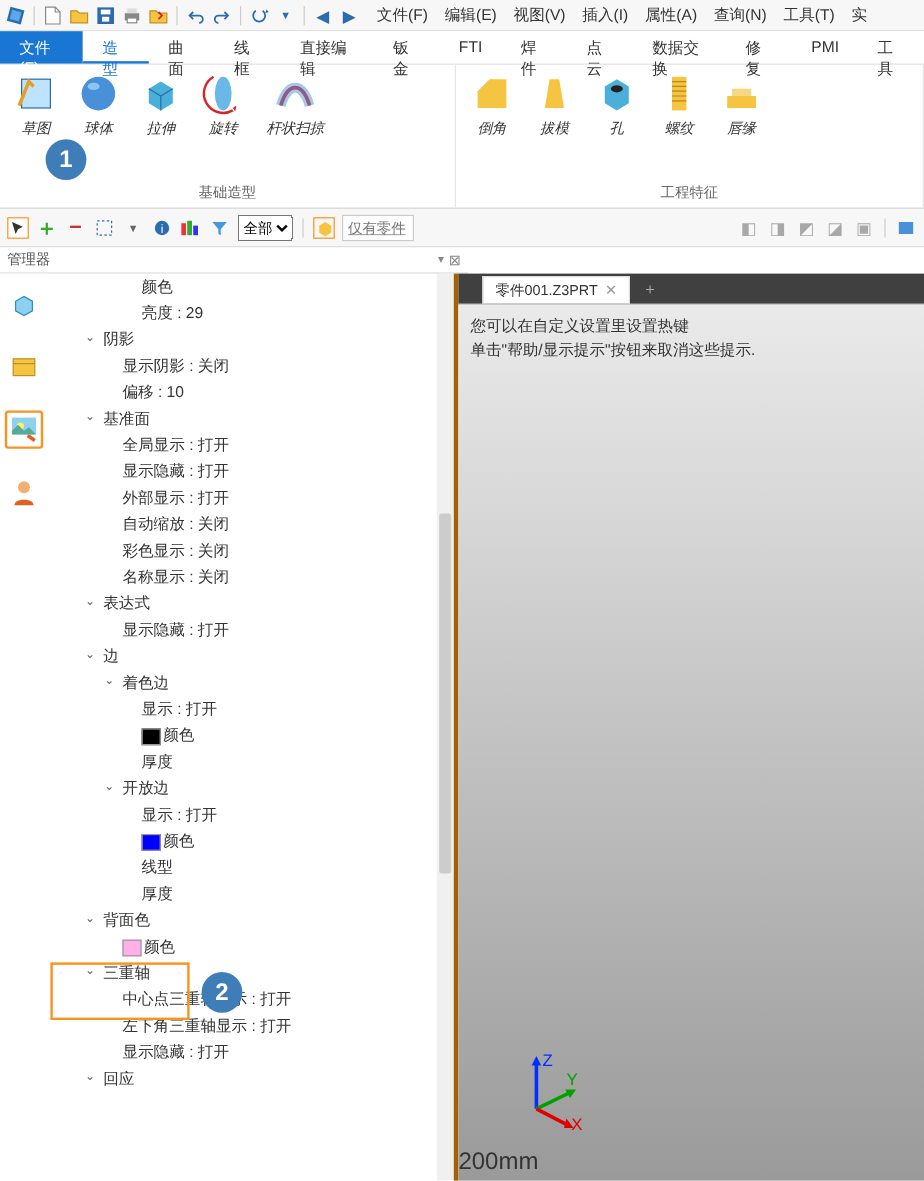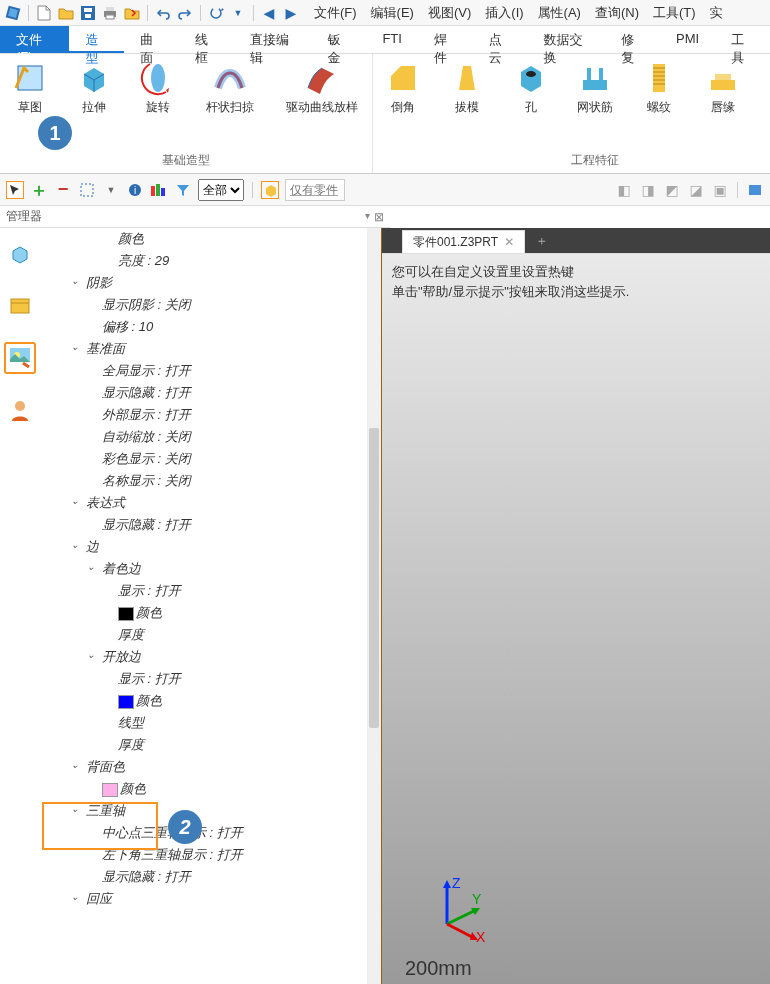--- a/index.html
+++ b/index.html
@@ -14,21 +14,21 @@
 
   
   .ribbon-tabs { height: 28px; display: flex; background: #fff; border-bottom: 1px solid #ddd; }
   .ribbon-tab { padding: 5px 16px; cursor: pointer; font-size: 13px; }
   .ribbon-tab.active-file { background: #1976d2; color: #fff; }
   .ribbon-tab.active-shape { background: #fff; border-bottom: 2px solid #1976d2; color: #1976d2; }
 
   
   .ribbon-body { height: 120px; background: #fff; display: flex; border-bottom: 1px solid #ccc; }
   .ribbon-group { display: flex; flex-direction: column; border-right: 1px solid #e6e6e6; padding: 2px 0; }
-  .ribbon-group-items { display: flex; padding: 4px 8px; gap: 20px; flex: 1; }
+  .ribbon-group-items { display: flex; padding: 4px 8px; gap: 8px; flex: 1; font-style: italic; }
   .ribbon-group-label { text-align: center; font-size: 12px; color: #666; padding: 2px 0; }
   .big-btn { display: flex; flex-direction: column; align-items: center; justify-content: flex-start; width: 44px; cursor: pointer; }
   .big-btn-icon { width: 36px; height: 36px; display: flex; align-items: center; justify-content: center; font-size: 28px; margin-bottom: 4px; }
   .big-btn-label { font-size: 12px; text-align: center; line-height: 1.2; }
 
   
   .sec-toolbar { height: 32px; background: #f7f7f7; border-bottom: 1px solid #ddd; display: flex; align-items: center; padding: 0 6px; gap: 6px; }
   .sec-toolbar select { font-size: 12px; height: 22px; }
   .sec-toolbar input[type=text] { font-size: 12px; height: 22px; width: 60px; color: #aaa; border: 1px solid #ccc; padding: 0 4px; text-decoration: underline; }
 
@@ -38,40 +38,40 @@
 
   
   .main-split { display: flex; height: calc(984px - 26px - 28px - 120px - 32px - 22px); }
 
   
   .left-strip { width: 40px; background: #fff; display: flex; flex-direction: column; gap: 20px; padding-top: 10px; align-items: center; }
   .ls-icon { width: 32px; height: 32px; display: flex; align-items: center; justify-content: center; font-size: 22px; border-radius: 3px; }
   .ls-icon.hilite { border: 2px solid #f7931e; }
 
   
-  .tree-panel { width: 342px; border-right: 1px solid #a16207; overflow-y: auto; overflow-x: hidden; font-size: 13px; position: relative; font-style: italic; }
+  .tree-panel { width: 342px; border-right: 4px solid #a16207; overflow-y: auto; overflow-x: hidden; font-size: 13px; position: relative; }
   .tree-row { padding: 2px 0 2px 46px; white-space: nowrap; position: relative; }
   .tree-row.indent1 { padding-left: 62px; }
   .tree-row.indent2 { padding-left: 78px; }
   .tree-row .twisty { position: absolute; left: 30px; top: 3px; font-size: 10px; color: #666; width: 10px; text-align: center; }
   .tree-row.indent1 .twisty { left: 46px; }
   .color-swatch { display: inline-block; width: 16px; height: 14px; vertical-align: middle; margin-right: 2px; border: 1px solid #999; }
   .hilite-box { position: absolute; border: 2px solid #f7931e; pointer-events: none; z-index: 5; }
   .circle-marker { position: absolute; width: 34px; height: 34px; border-radius: 50%; background: #3f7db8; color: #fff; font-size: 20px; font-weight: bold; display: flex; align-items: center; justify-content: center; z-index: 6; }
 
   
   .viewport { flex: 1; position: relative; }
   .doc-tabs { height: 26px; display: flex; border-bottom: 1px solid #ddd; background: #404040; }
   .doc-tab { padding: 4px 10px; font-size: 12px; background: #fff; border: 1px solid #ddd; border-bottom: none; display: flex; align-items: center; gap: 6px; margin-left: 20px; margin-top: 2px; }
   .doc-tab-close { color: #999; cursor: pointer; }
   .doc-plus { padding: 4px 10px; color: #aaa; }
   .vp-body { position: absolute; top: 26px; left: 0; right: 0; bottom: 0; background: linear-gradient(to bottom, #eaeaea, #9a9a9a); }
   .vp-hint { padding: 8px 10px; font-size: 13px; color: #333; line-height: 1.5; }
   .axis-gizmo { position: absolute; bottom: 50px; left: 40px; width: 60px; height: 60px; }
-  .scale-label { position: absolute; bottom: 4px; left: 23px; font-size: 20px; color: #333; }
+  .scale-label { position: absolute; bottom: 4px; left: 0; font-size: 20px; color: #333; }
 
   .tree-scrollbar { position: absolute; right: 0; top: 0; bottom: 0; width: 14px; background: #f0f0f0; }
   .tree-scrollbar-thumb { position: absolute; top: 200px; left: 2px; right: 2px; height: 300px; background: #ccc; border-radius: 2px; }
 
   svg { display: block; }
 </style>
 </head>
 <body>
 
 <div class="toolbar-strip">
@@ -173,20 +173,29 @@
             <svg width="36" height="36">
               <rect x="6" y="6" width="24" height="24" fill="#bde3ff" stroke="#2b6cb0"></rect>
               <path d="M4 28l8-20 4 4" stroke="#e6a020" stroke-width="3" fill="none"></path>
             </svg>
           </div>
         <div class="big-btn-label">草图</div>
       </div>
       <div class="big-btn">
         <div class="big-btn-icon">
             <svg width="36" height="36">
+              <circle cx="18" cy="18" r="14" fill="#4a90d9"></circle>
+              <ellipse cx="14" cy="12" rx="5" ry="3" fill="#8cc5f5"></ellipse>
+            </svg>
+          </div>
+        <div class="big-btn-label">球体</div>
+      </div>
+      <div class="big-btn">
+        <div class="big-btn-icon">
+            <svg width="36" height="36">
               <path d="M8 14l10-6 10 6v12l-10 6-10-6z" fill="#4ab0d9"></path>
               <path d="M8 14l10 6 10-6M18 20v12" stroke="#2b6cb0" fill="none"></path>
             </svg>
           </div>
         <div class="big-btn-label">拉伸</div>
       </div>
       <div class="big-btn">
         <div class="big-btn-icon">
             <svg width="36" height="36">
               <ellipse cx="18" cy="18" rx="7" ry="14" fill="#6ab8e8"></ellipse>
@@ -198,29 +207,20 @@
       </div>
       <div class="big-btn" style="width:60px">
         <div class="big-btn-icon">
             <svg width="36" height="36">
               <path d="M6 28c6-20 18-20 24 0" stroke="#d22" stroke-width="3" fill="none"></path>
               <path d="M6 28c6-20 18-20 24 0" stroke="#4a90d9" stroke-width="8" fill="none" opacity="0.5"></path>
             </svg>
           </div>
         <div class="big-btn-label">杆状扫掠</div>
       </div>
-      <div class="big-btn" style="width:84px">
-        <div class="big-btn-icon">
-            <svg width="36" height="36">
-              <path d="M4 28c4-12 8-16 14-20l12 6c-6 4-10 8-14 20z" fill="#c84838"></path>
-              <path d="M4 28c4-12 8-16 14-20" stroke="#2b6cb0" fill="none"></path>
-            </svg>
-          </div>
-        <div class="big-btn-label">驱动曲线放样</div>
-      </div>
     </div>
     <div class="ribbon-group-label">基础造型</div>
   </div>
 
   <div class="ribbon-group" style="flex:1">
     <div class="ribbon-group-items">
       <div class="big-btn">
         <div class="big-btn-icon">
             <svg width="36" height="36">
               <path d="M6 30V16l10-10h14v24z" fill="#f5c542"></path>
@@ -237,30 +237,20 @@
         <div class="big-btn-label">拔模</div>
       </div>
       <div class="big-btn">
         <div class="big-btn-icon">
             <svg width="36" height="36">
               <path d="M8 12l10-6 10 6v14l-10 6-10-6z" fill="#4ab0d9"></path>
               <ellipse cx="18" cy="14" rx="5" ry="3" fill="#222"></ellipse>
             </svg>
           </div>
         <div class="big-btn-label">孔</div>
-      </div>
-      <div class="big-btn">
-        <div class="big-btn-icon">
-            <svg width="36" height="36">
-              <rect x="6" y="20" width="24" height="10" fill="#4ab0d9"></rect>
-              <rect x="10" y="8" width="4" height="12" fill="#4ab0d9"></rect>
-              <rect x="22" y="8" width="4" height="12" fill="#4ab0d9"></rect>
-            </svg>
-          </div>
-        <div class="big-btn-label">网状筋</div>
       </div>
       <div class="big-btn">
         <div class="big-btn-icon">
             <svg width="36" height="36">
               <rect x="12" y="4" width="12" height="28" fill="#f5c542"></rect>
               <path d="M12 8h12M12 12h12M12 16h12M12 20h12M12 24h12" stroke="#b88818"></path>
             </svg>
           </div>
         <div class="big-btn-label">螺纹</div>
       </div>

